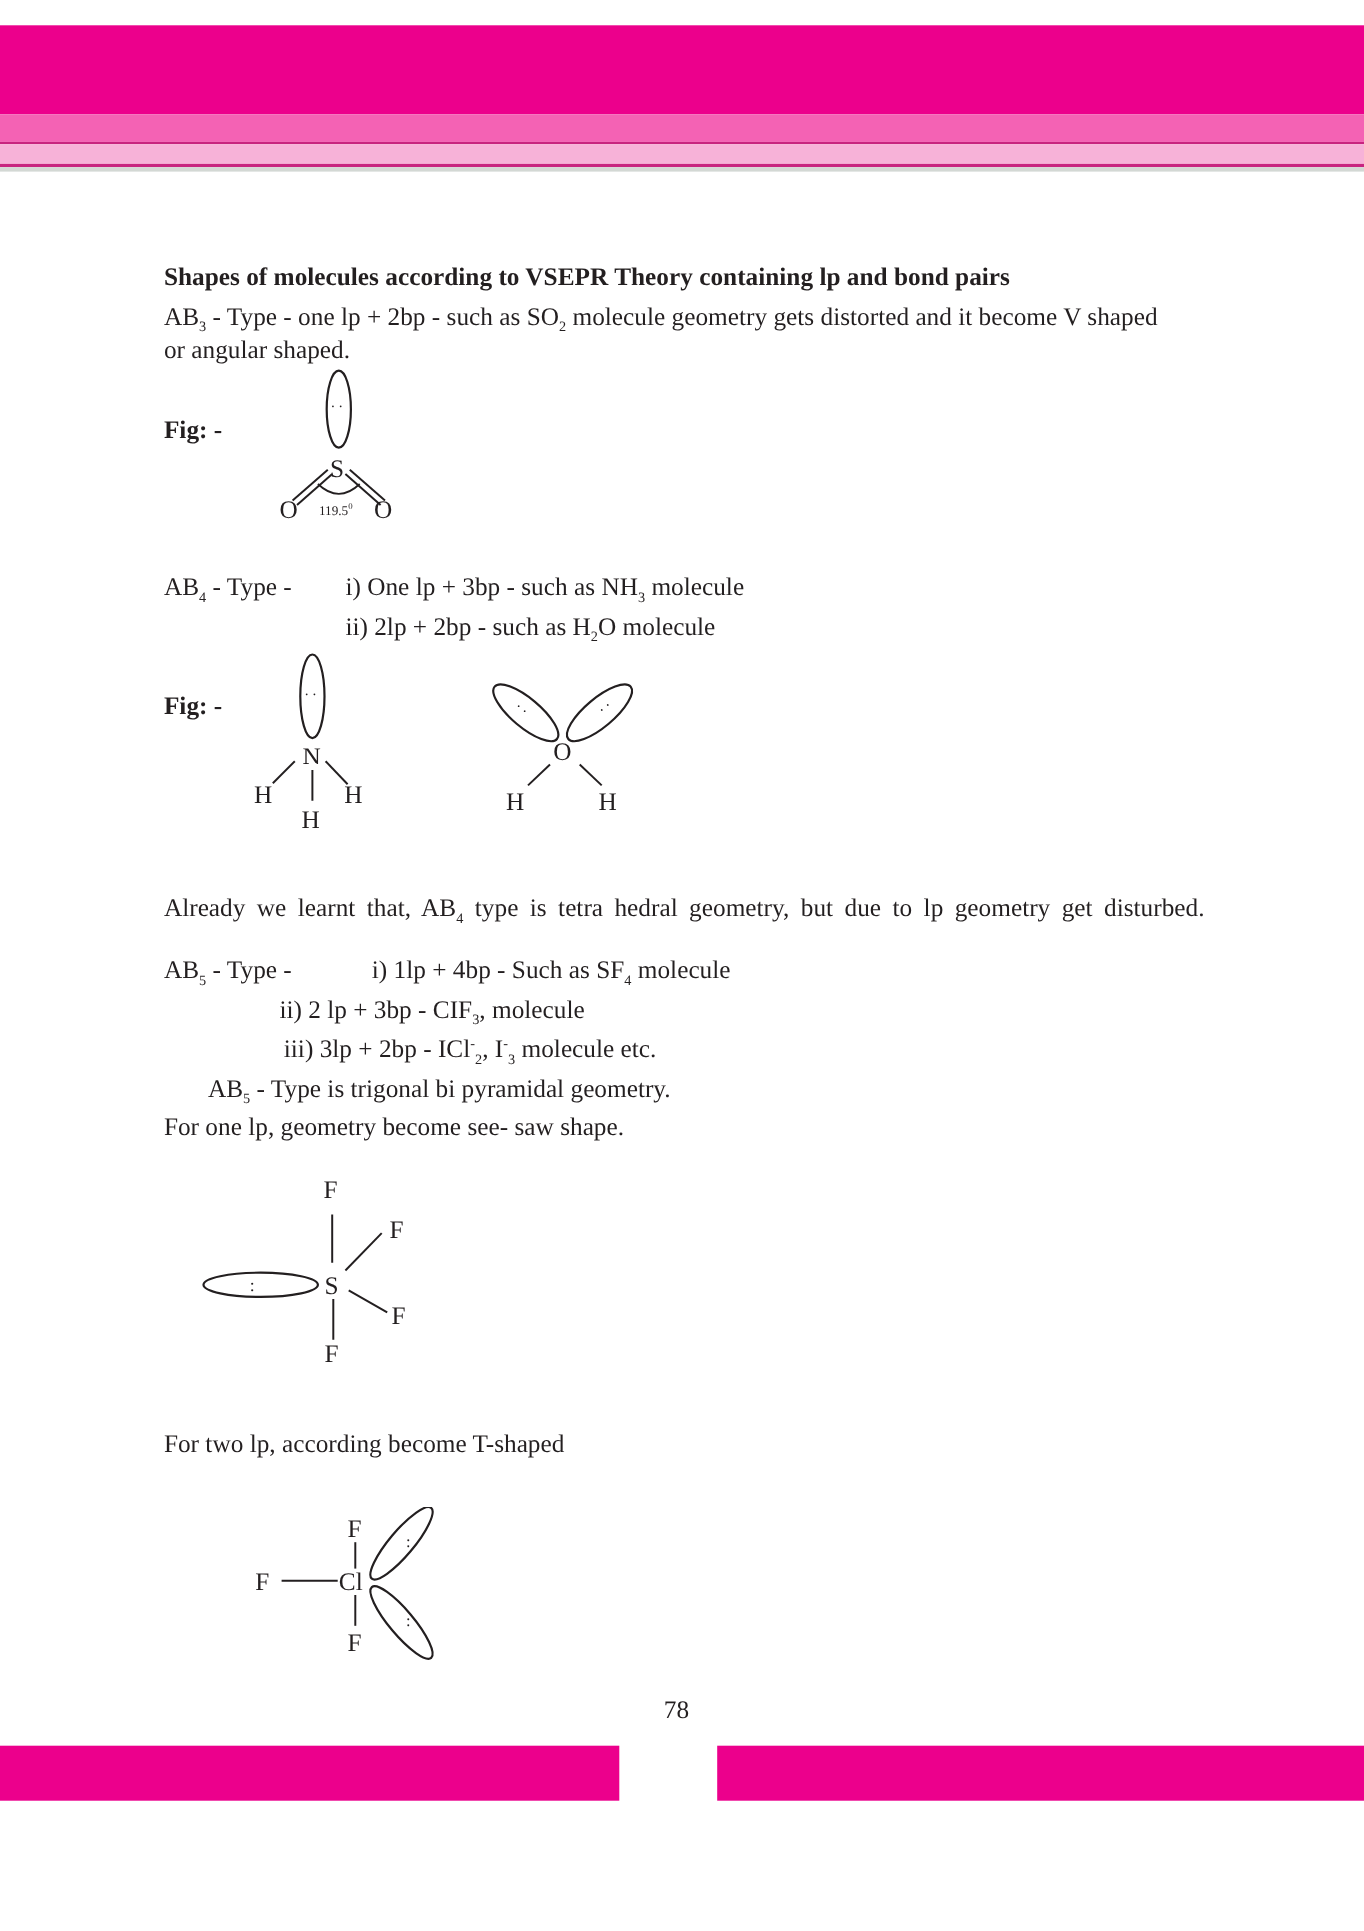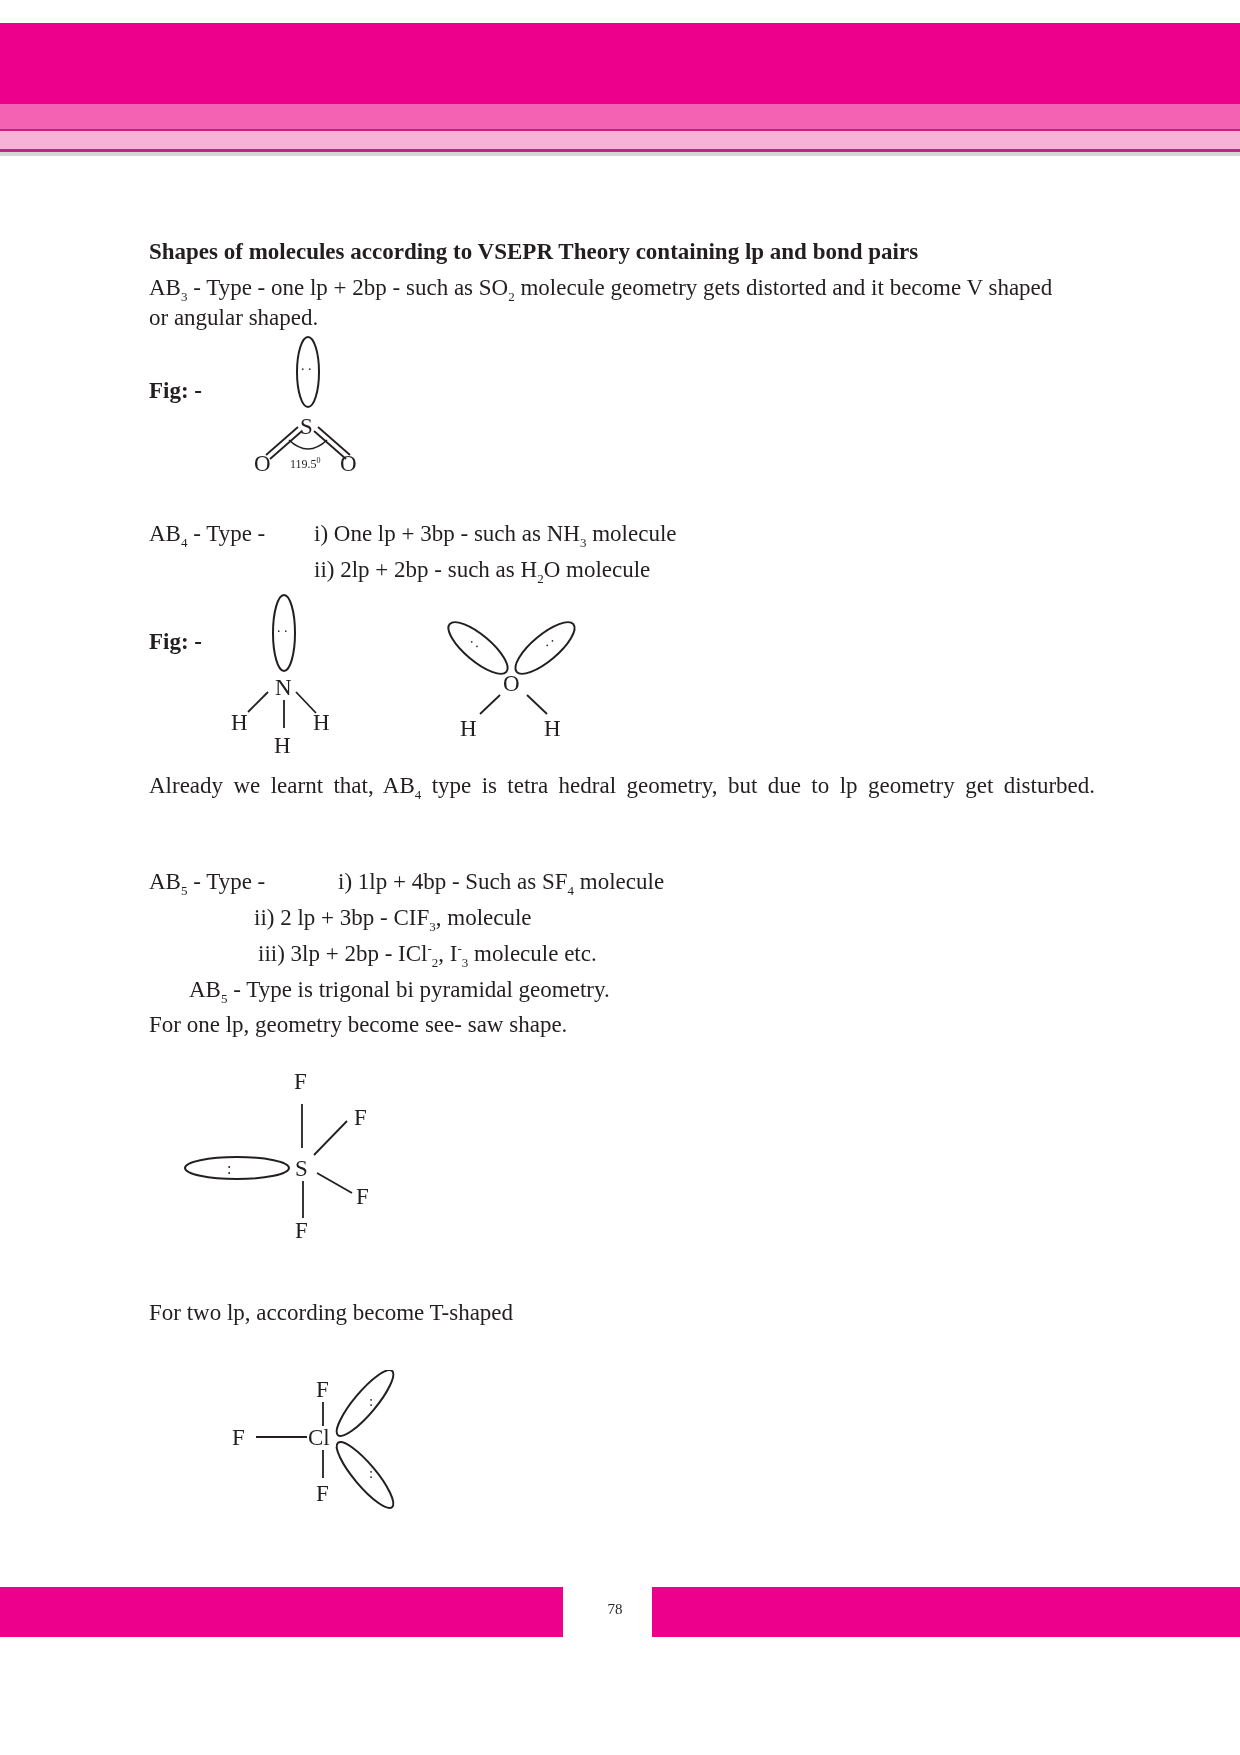--- a/index.html
+++ b/index.html
@@ -9,29 +9,29 @@
   .hdr-mid { position: absolute; left: 0; top: 104px; width: 1240px; height: 25px; background: #f462b4; }
   .hdr-line1 { position: absolute; left: 0; top: 129px; width: 1240px; height: 2px; background: #c8247f; }
   .hdr-light { position: absolute; left: 0; top: 131px; width: 1240px; height: 18px; background: #f7b2d8; }
   .hdr-line2 { position: absolute; left: 0; top: 149px; width: 1240px; height: 3px; background: #c8247f; }
   .hdr-grey { position: absolute; left: 0; top: 152px; width: 1240px; height: 4px; background: #d3d8d4; }
 
   .t { position: absolute; font-size: 23px; line-height: 28px; white-space: nowrap; }
   .bold { font-weight: bold; }
   sub { font-size: 13px; vertical-align: -6px; line-height: 0; }
   sup { font-size: 13px; vertical-align: 8px; line-height: 0; }
-  .justify { white-space: normal; width: 946px; text-align: justify; }
+  .justify { white-space: normal; width: 946px; text-align: justify; margin-top: 40px; }
   .justify-last { text-align-last: left; }
 
   .fig { position: absolute; }
   .fig svg text { font-family: "Liberation Serif", serif; fill: #231f20; }
 
   .foot-left { position: absolute; left: 0; top: 1587px; width: 563px; height: 50px; background: #ec008c; }
   .foot-right { position: absolute; left: 652px; top: 1587px; width: 588px; height: 50px; background: #ec008c; }
-  .page-num { position: absolute; left: 563px; top: 1601px; width: 104px; text-align: center; font-size: 15px; }
+  .page-num { position: absolute; left: 563px; top: 1542px; width: 104px; text-align: center; font-size: 23px; }
 </style>
 </head>
 <body>
 
 <div class="hdr-main"></div>
 <div class="hdr-mid"></div>
 <div class="hdr-line1"></div>
 <div class="hdr-light"></div>
 <div class="hdr-line2"></div>
 <div class="hdr-grey"></div>

